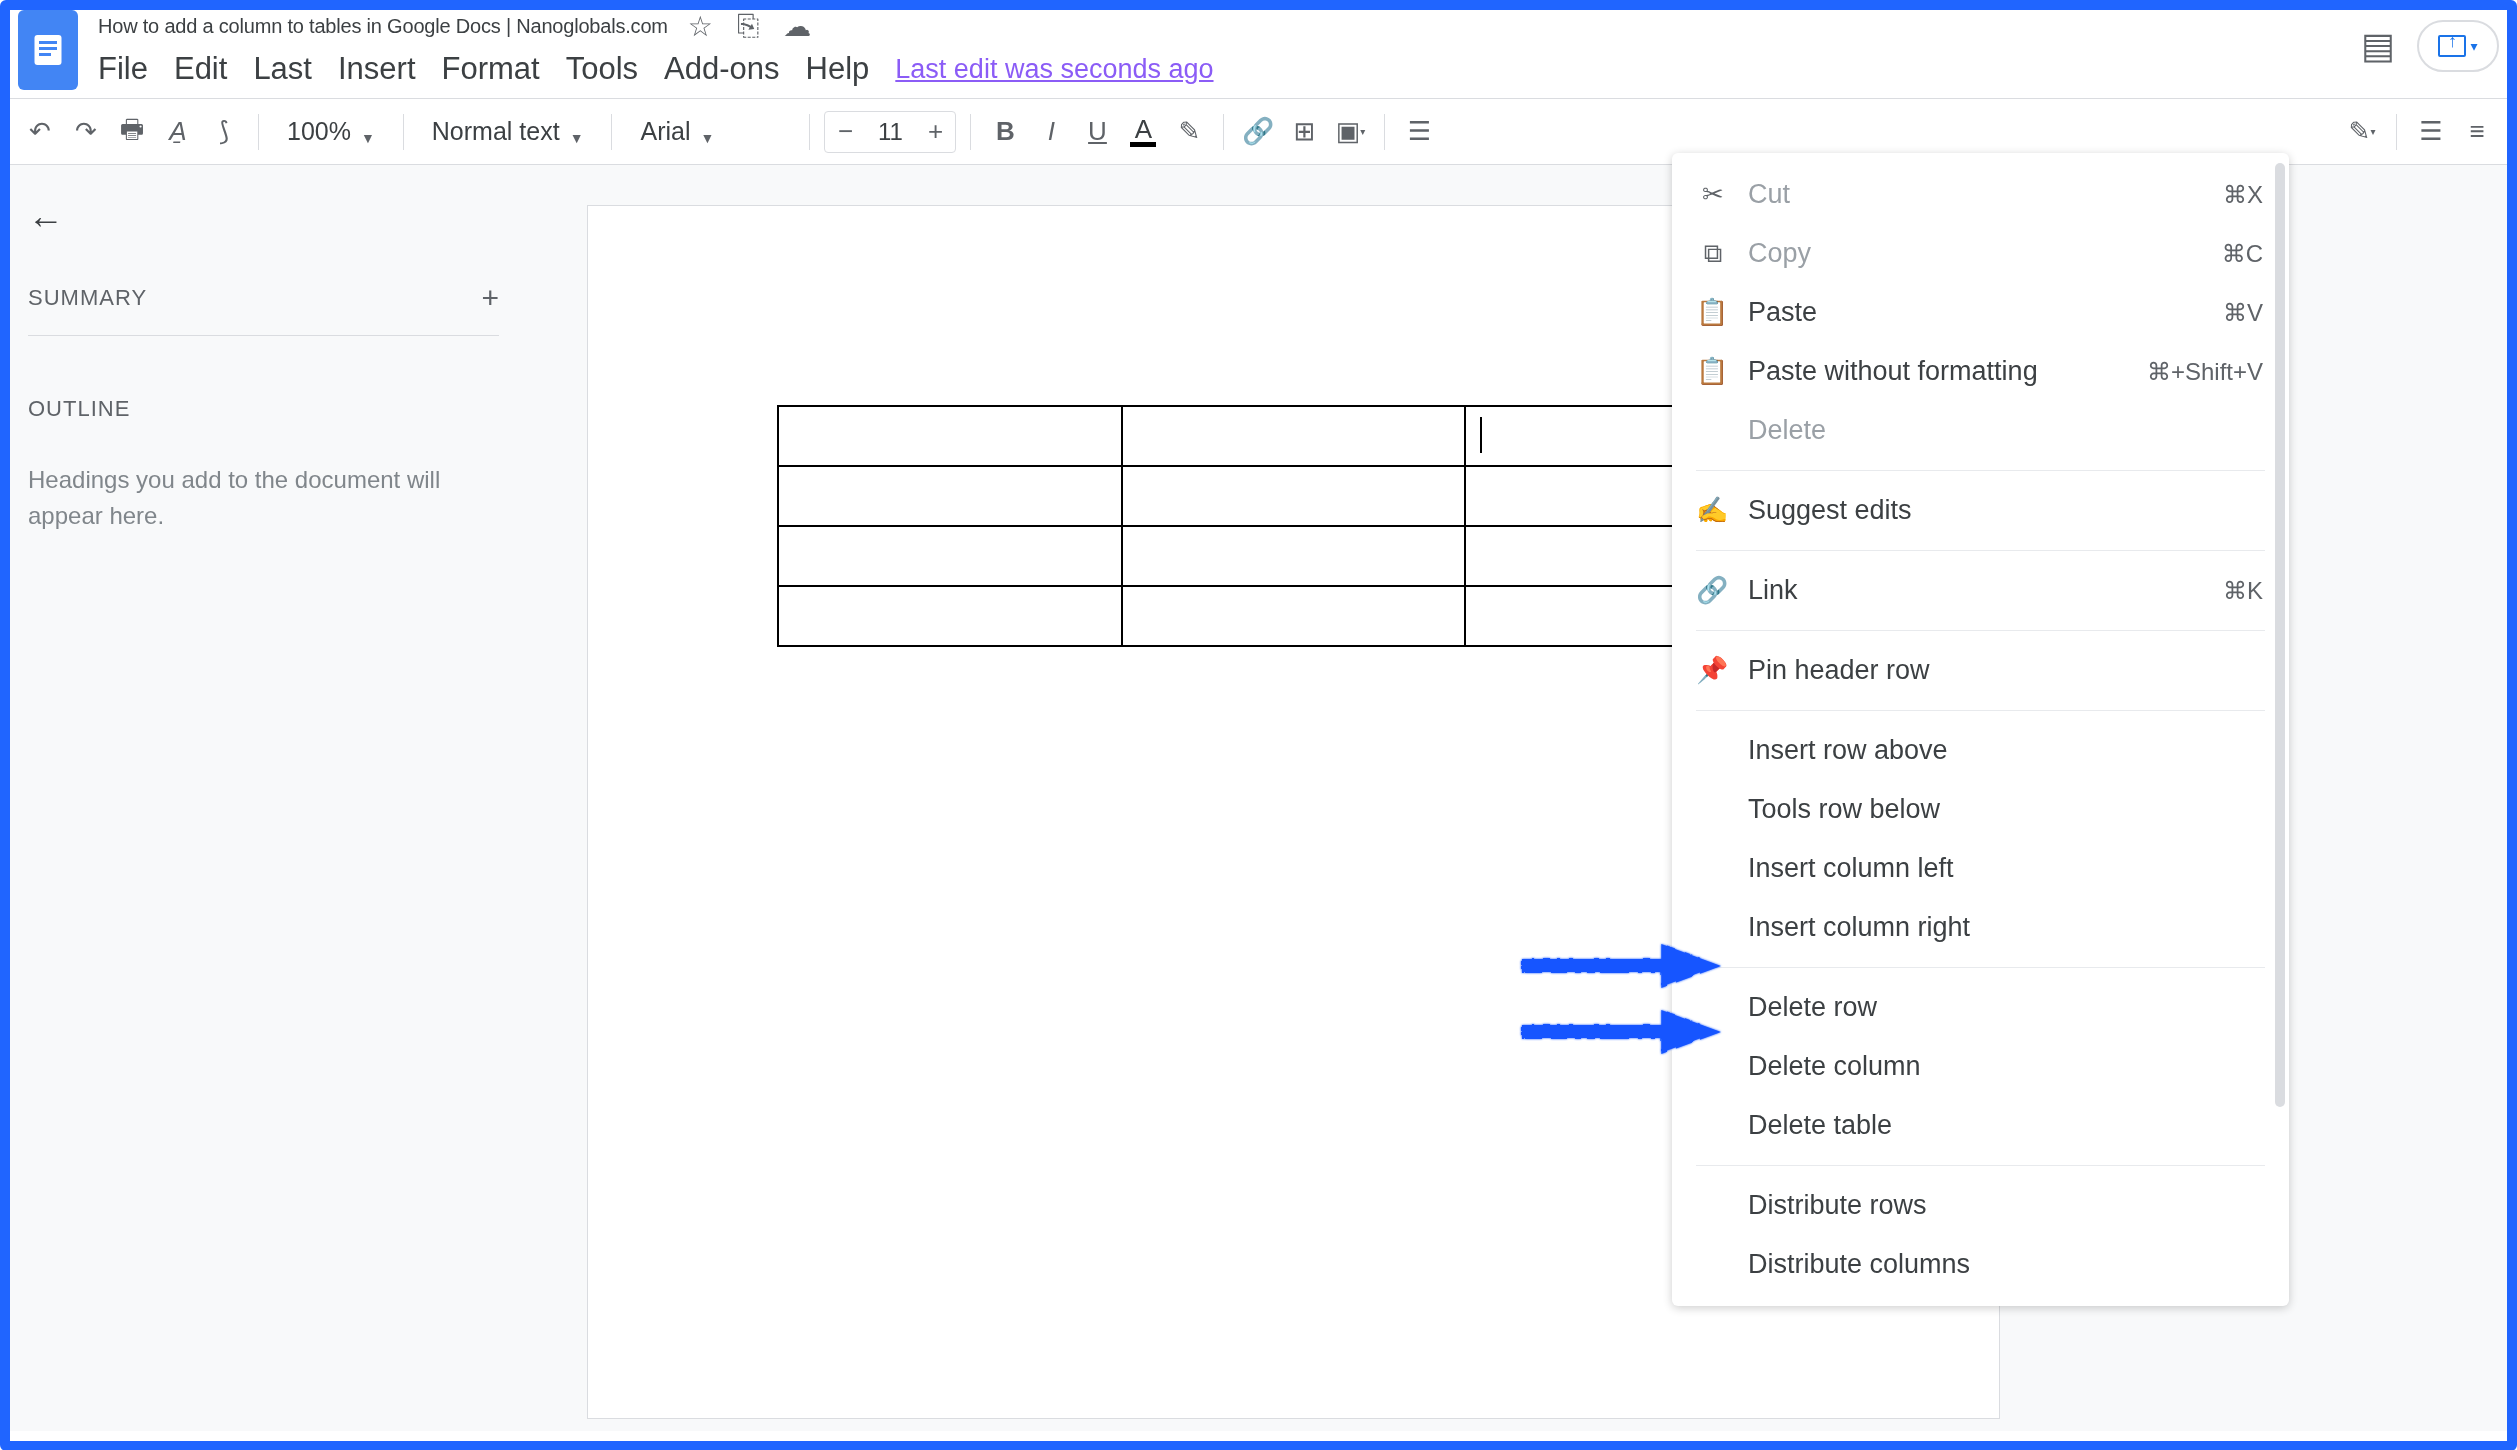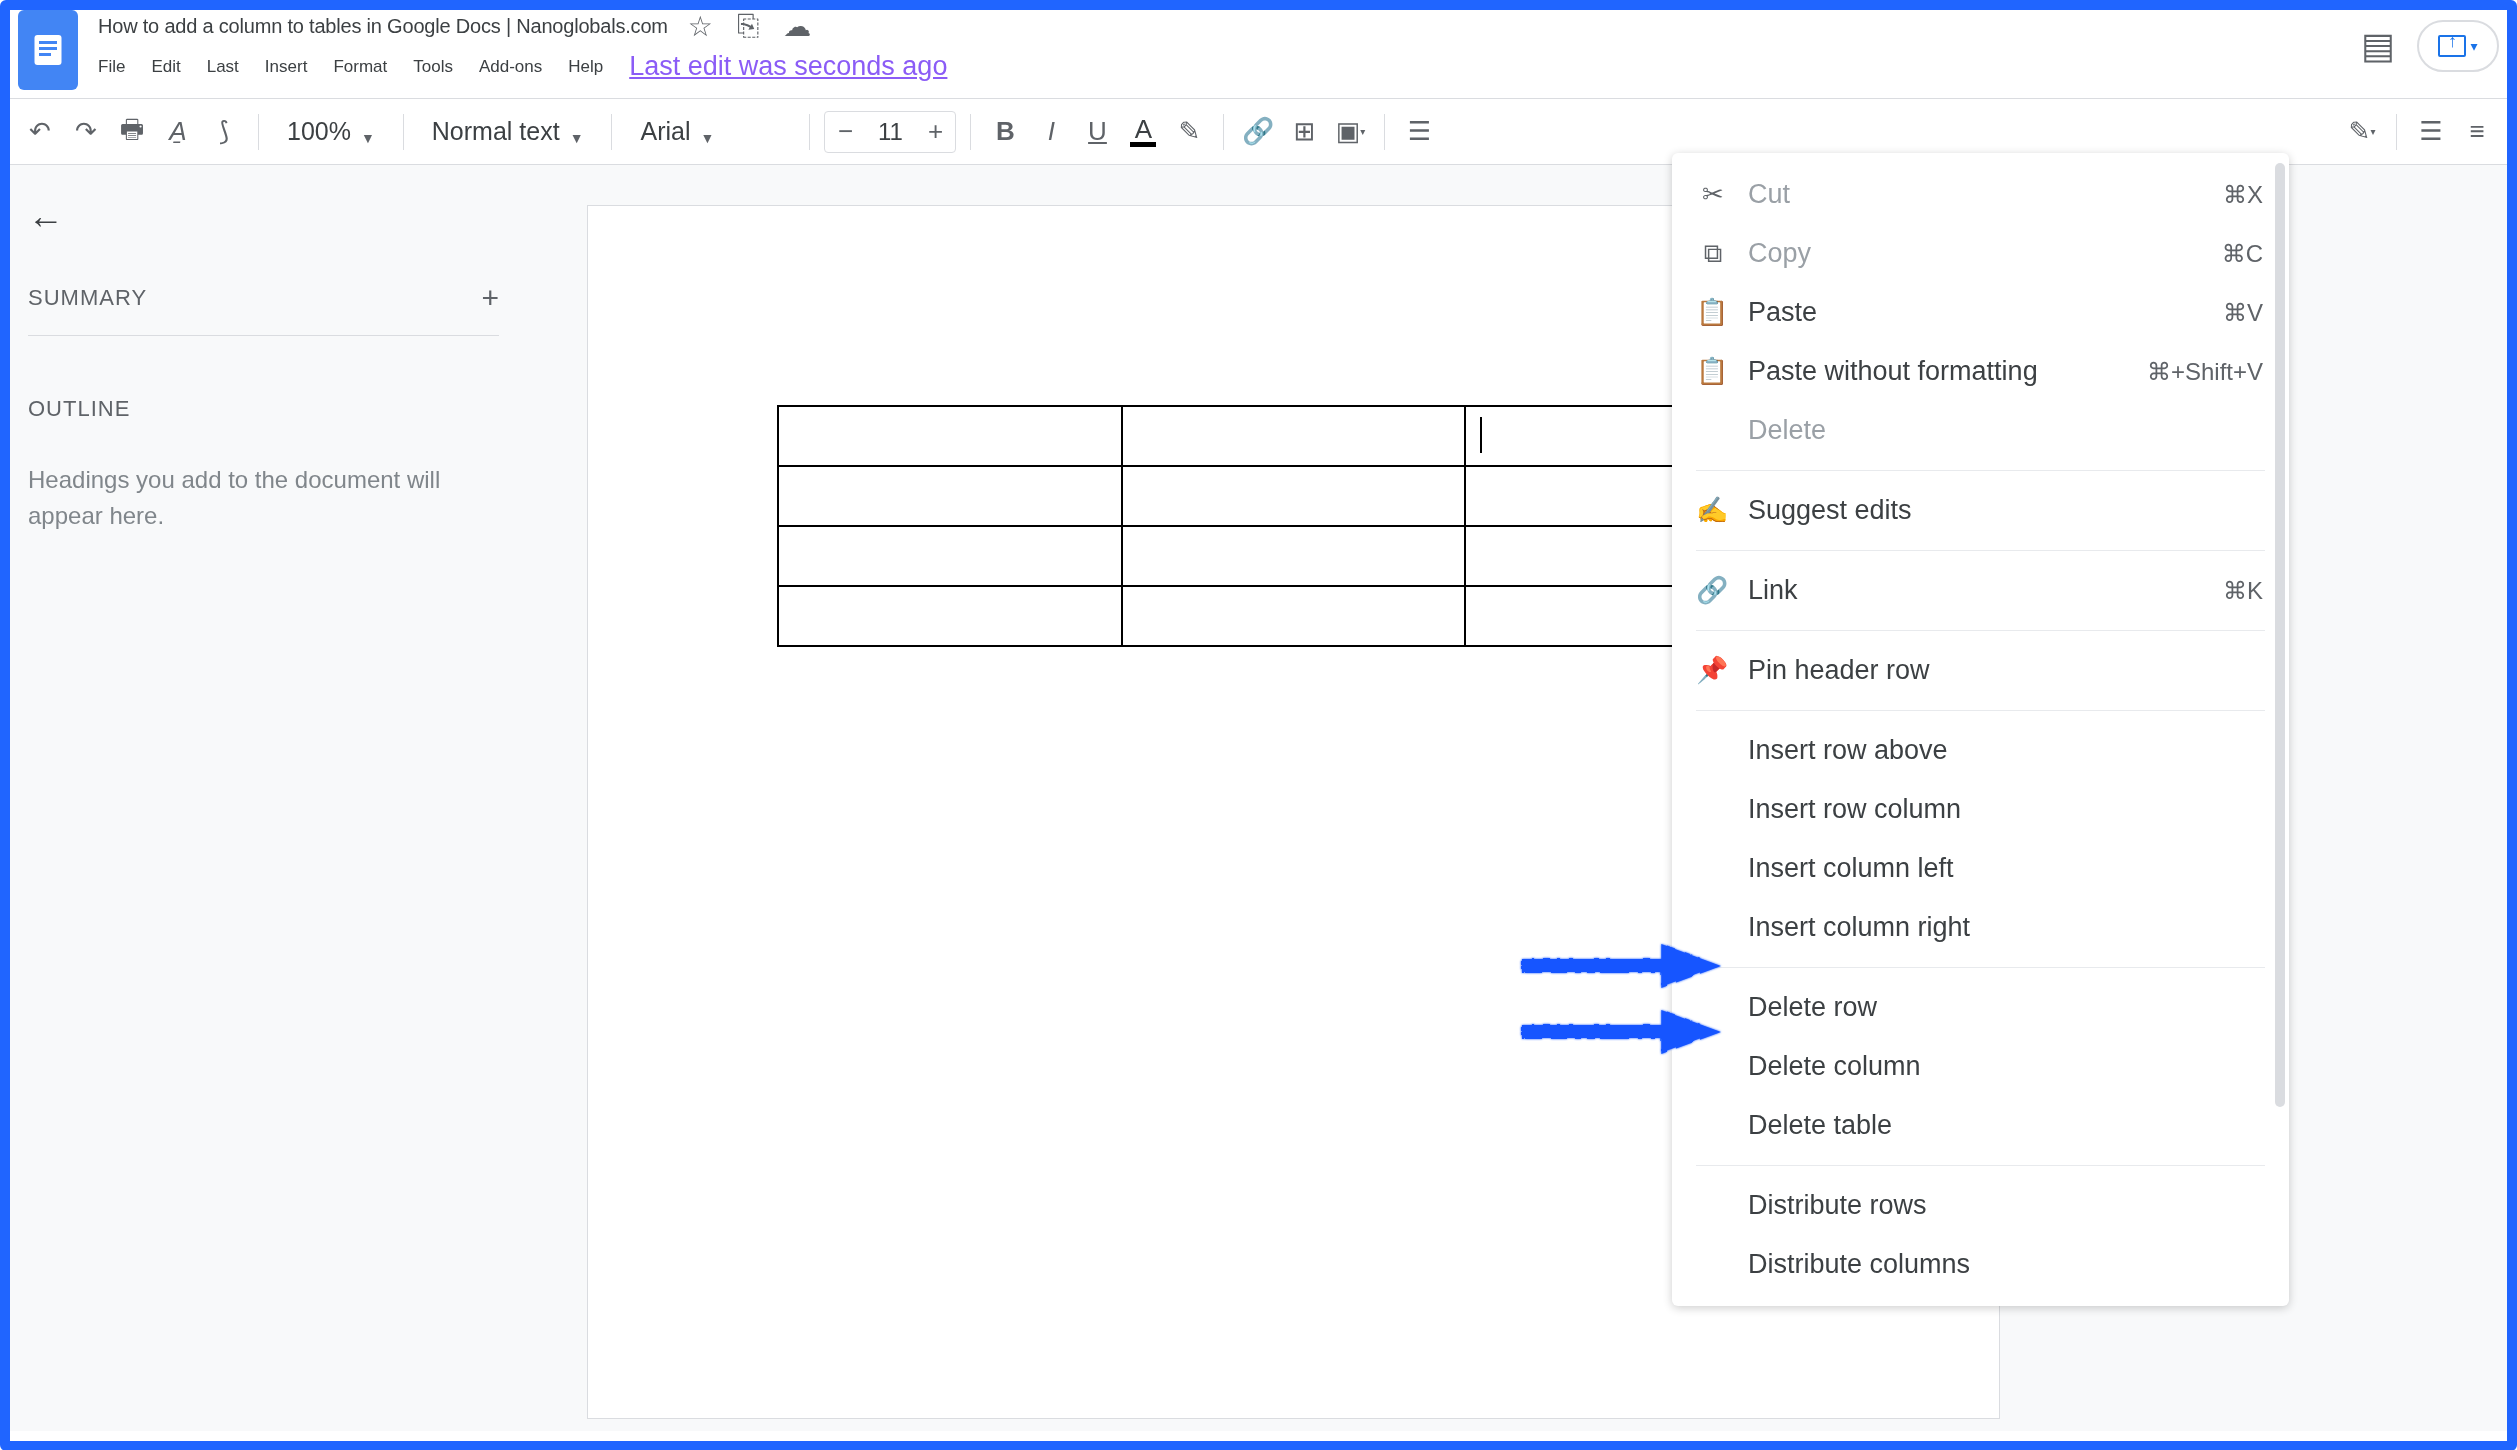--- a/index.html
+++ b/index.html
@@ -11,21 +11,21 @@
 
 .header { display: flex; align-items: flex-start; padding: 10px 18px 0 18px; gap: 20px; }
 .docs-logo { width: 60px; height: 80px; background: #4285f4; border-radius: 6px; display: flex; align-items: center; justify-content: center; flex-shrink: 0; }
 .docs-logo svg { width: 36px; height: 46px; }
 .title-area { flex: 1; }
 .title-row { display: flex; align-items: center; gap: 20px; }
 .doc-title { font-size: 20px; color: #3c4043; font-weight: 400; letter-spacing: -0.2px; }
 .title-icons { display: flex; gap: 24px; align-items: center; }
 .title-icons span { font-size: 28px; color: #5f6368; }
 .menu-row { display: flex; align-items: center; gap: 26px; margin-top: 8px; }
-.menu-item { font-size: 17px; color: #3c4043; cursor: pointer; }
+.menu-item { font-size: 31px; color: #3c4043; cursor: pointer; }
 .last-edit { font-size: 27px; color: #8b5cf6; text-decoration: underline; cursor: pointer; }
 .header-right { display: flex; align-items: center; gap: 22px; margin-top: 10px; }
 .comment-btn { font-size: 36px; color: #5f6368; }
 .share-btn { width: 82px; height: 52px; border: 2px solid #dadce0; border-radius: 26px; display: flex; align-items: center; justify-content: center; gap: 4px; }
 .share-btn .box { width: 28px; height: 22px; border: 2.5px solid #1a73e8; border-radius: 2px; position: relative; }
 .share-btn .box::after { content: '↑'; position: absolute; left: 50%; top: -6px; transform: translateX(-50%); color: #1a73e8; font-size: 18px; font-weight: bold; }
 .share-btn .drop { color: #1a73e8; font-size: 14px; }
 
 .hr { height: 1px; background: #dadce0; margin: 8px 0 0 0; }
 
@@ -251,21 +251,21 @@
   <div class="ctx-sep"></div>
   <div class="ctx-item">
     <span class="ctx-icon">📌</span>
     <span class="ctx-label">Pin header row</span>
   </div>
   <div class="ctx-sep"></div>
   <div class="ctx-item ctx-indent">
     <span class="ctx-label">Insert row above</span>
   </div>
   <div class="ctx-item ctx-indent">
-    <span class="ctx-label">Insert row column</span>
+    <span class="ctx-label">Tools row below</span>
   </div>
   <div class="ctx-item ctx-indent">
     <span class="ctx-label">Insert column left</span>
   </div>
   <div class="ctx-item ctx-indent">
     <span class="ctx-label">Insert column right</span>
   </div>
   <div class="ctx-sep"></div>
   <div class="ctx-item ctx-indent">
     <span class="ctx-label">Delete row</span>

